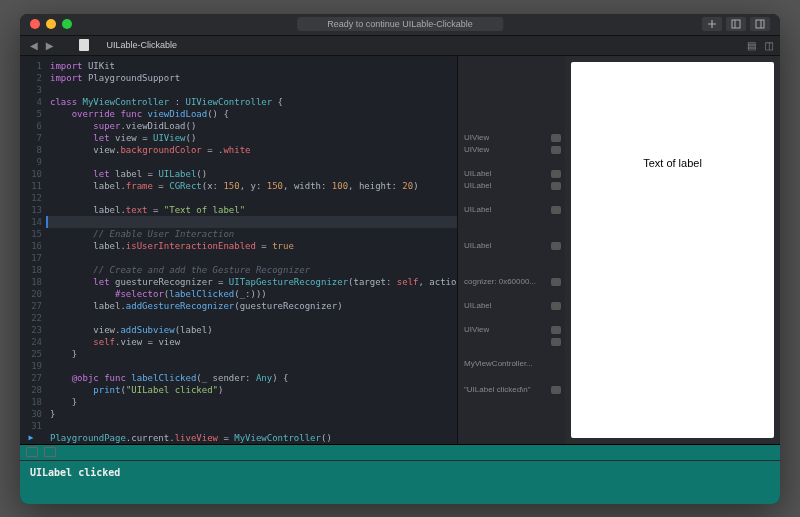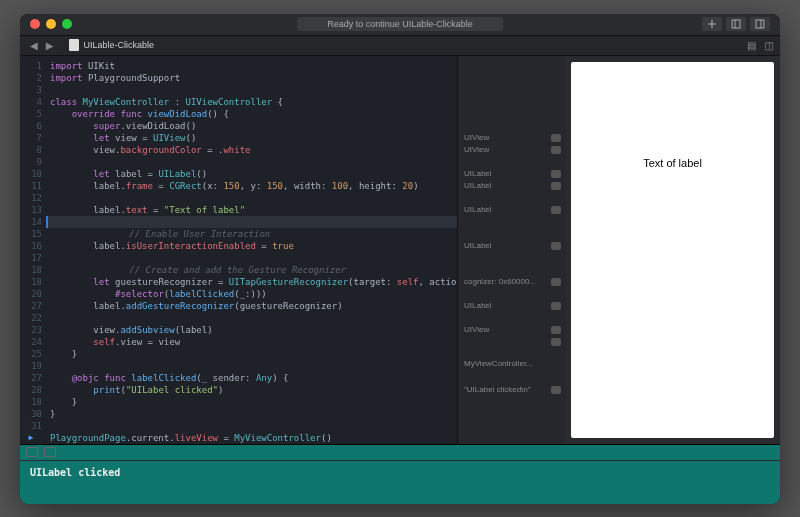--- a/index.html
+++ b/index.html
@@ -63,21 +63,21 @@
   .tabbar {
     height: 20px;
     background: #25262a;
     display: flex;
     align-items: center;
     padding: 0 6px;
     border-bottom: 1px solid #111;
     font-family: -apple-system, sans-serif;
   }
   .nav-arrow { color: #888; font-size: 10px; padding: 0 4px; cursor: pointer; }
-  .tab-file { display: flex; align-items: center; gap: 4px; color: #ccc; font-size: 9px; margin-left: 12px; }
+  .tab-file { display: flex; align-items: center; gap: 17px; color: #ccc; font-size: 9px; margin-left: 22px; }
   .tab-file .doc-ico { width: 10px; height: 12px; background: #ddd; border-radius: 1px; position: relative; }
   .tabbar-right { margin-left: auto; display: flex; gap: 8px; color: #888; font-size: 10px; }
   .main {
     display: flex;
     flex: 1;
     min-height: 0;
   }
   .editor-col {
     display: flex;
     flex: 1;
@@ -110,21 +110,21 @@
     overflow: hidden;
   }
   .code .row { height: 12px; display: block; }
   .code .hl-row { height: 12px; background: #2c313a; display: block; margin-left: -4px; padding-left: 4px; border-left: 2px solid #3a7bd5; }
   .kw { color: #c678dd; }
   .type { color: #56b6c2; }
   .func { color: #61afef; }
   .str { color: #98c379; }
   .num { color: #d19a66; }
   .prop { color: #e06c75; }
-  .cmt { color: #5c6370; font-style: italic; margin-left: 36px; }
+  .cmt { color: #5c6370; font-style: italic; }
   .bool { color: #d19a66; }
   .self { color: #e06c75; }
   .results {
     width: 108px;
     background: #25272c;
     font-size: 8px;
     color: #888;
     line-height: 12px;
     padding: 4px 4px 0 6px;
     border-left: 1px solid #111;

